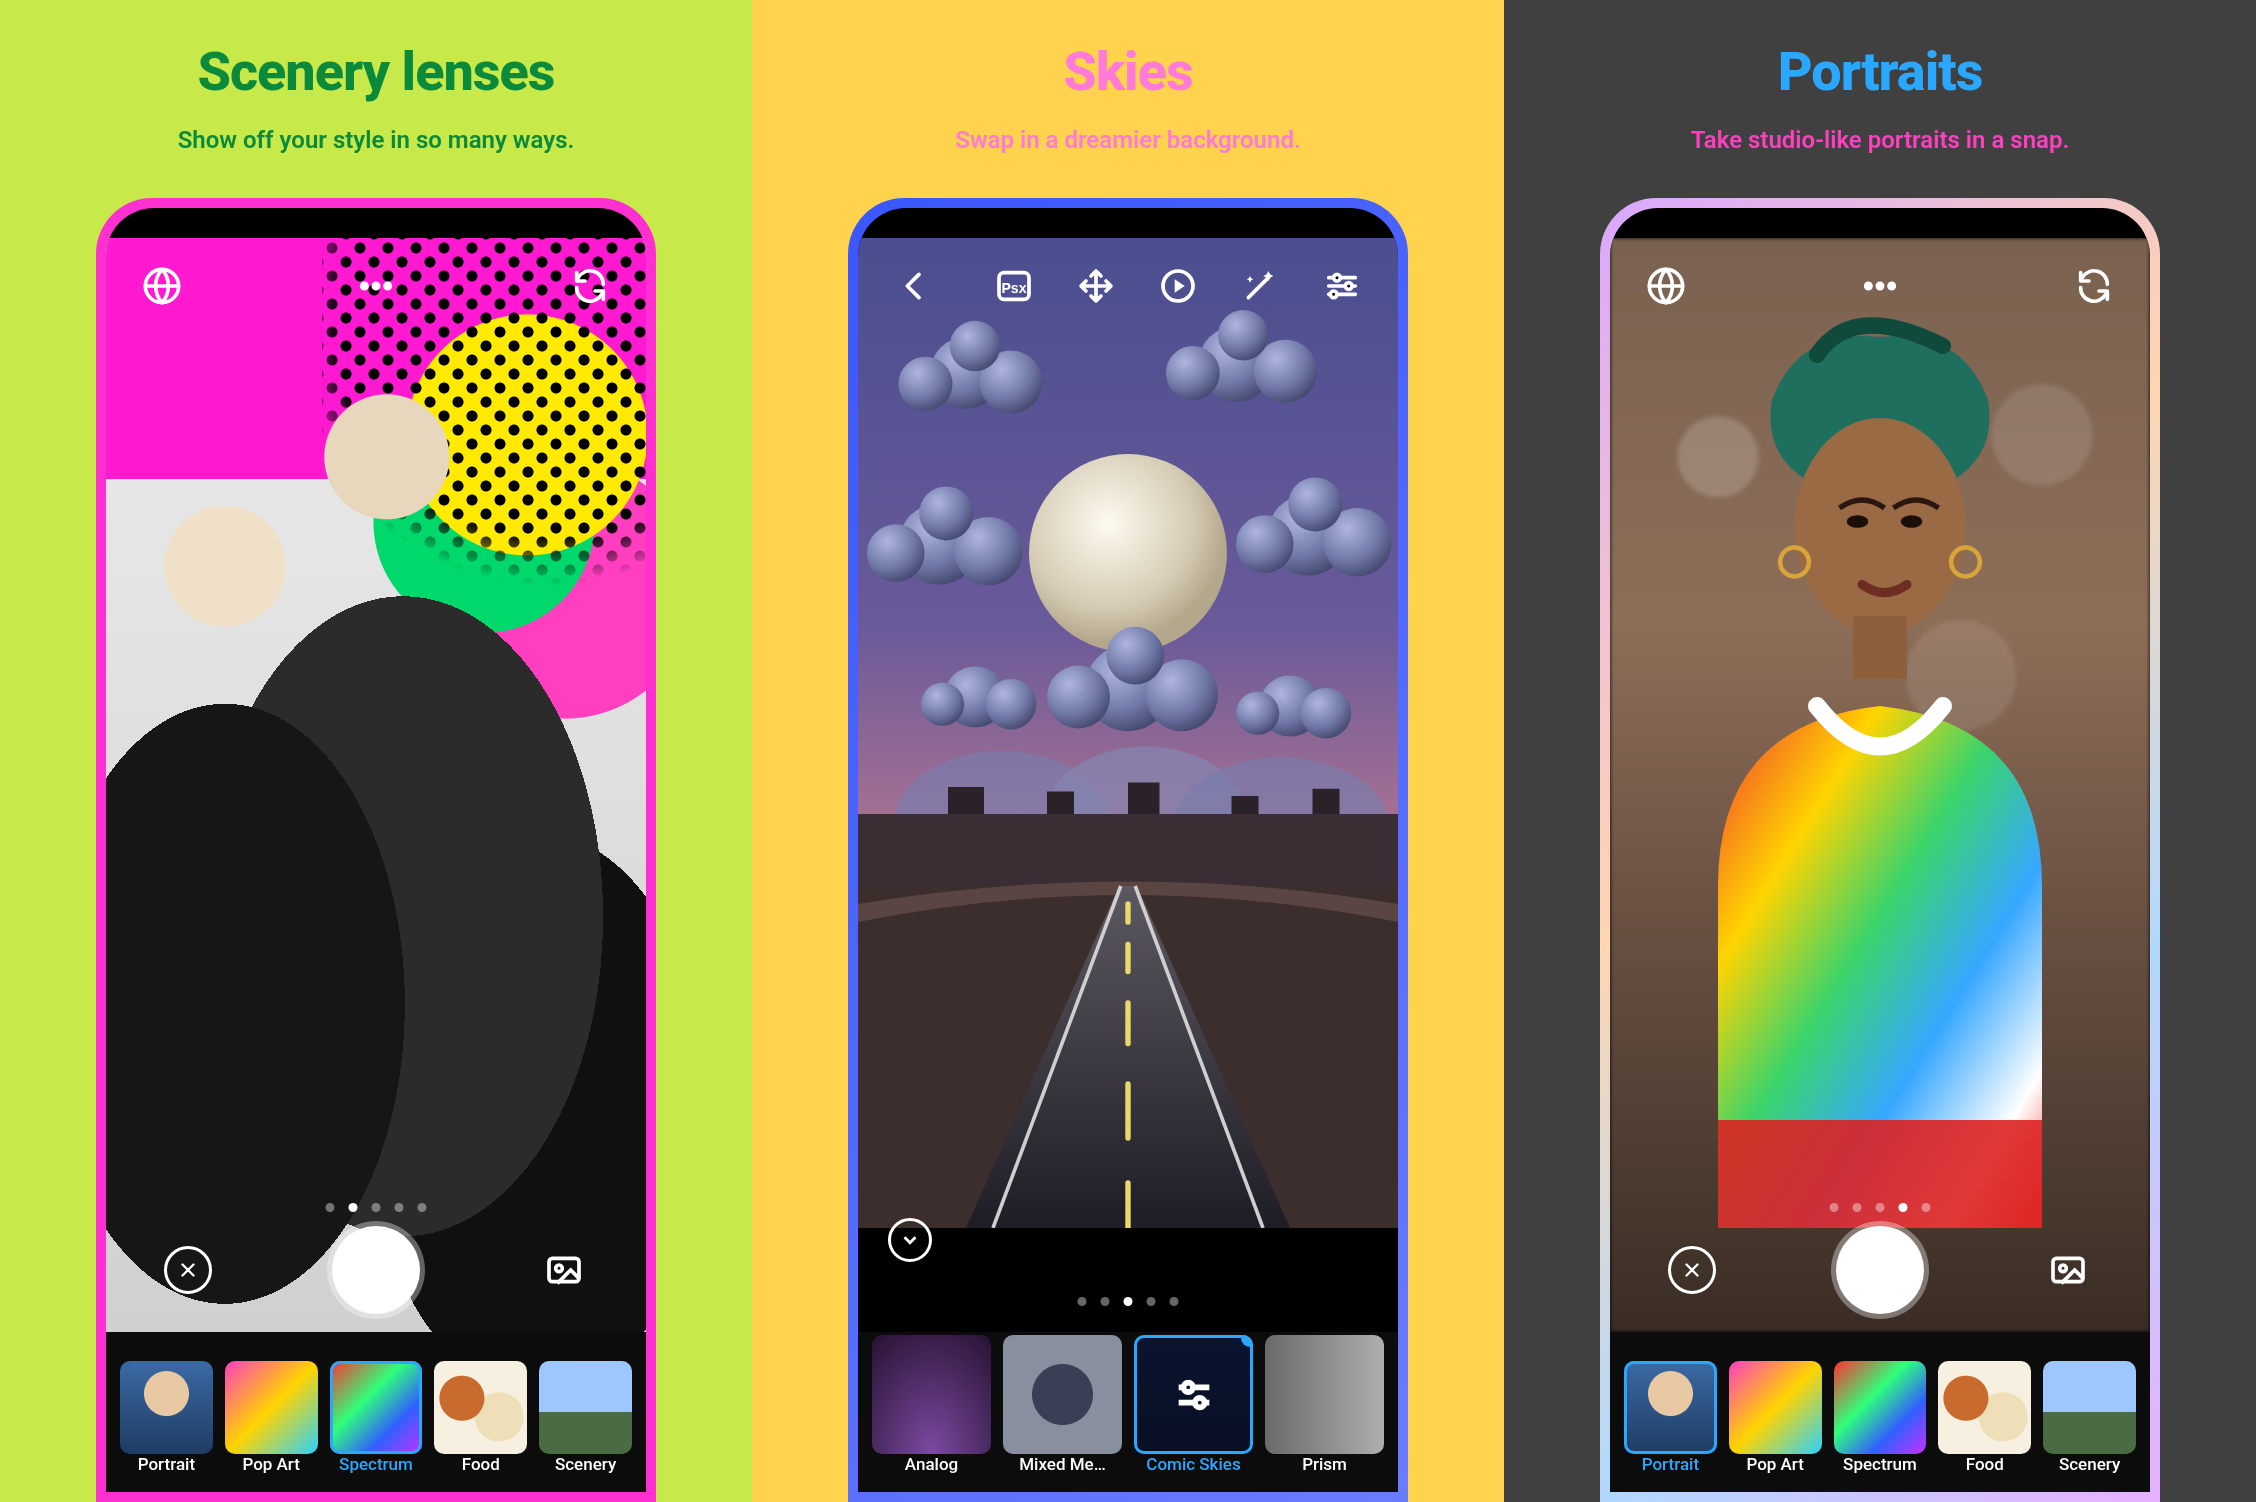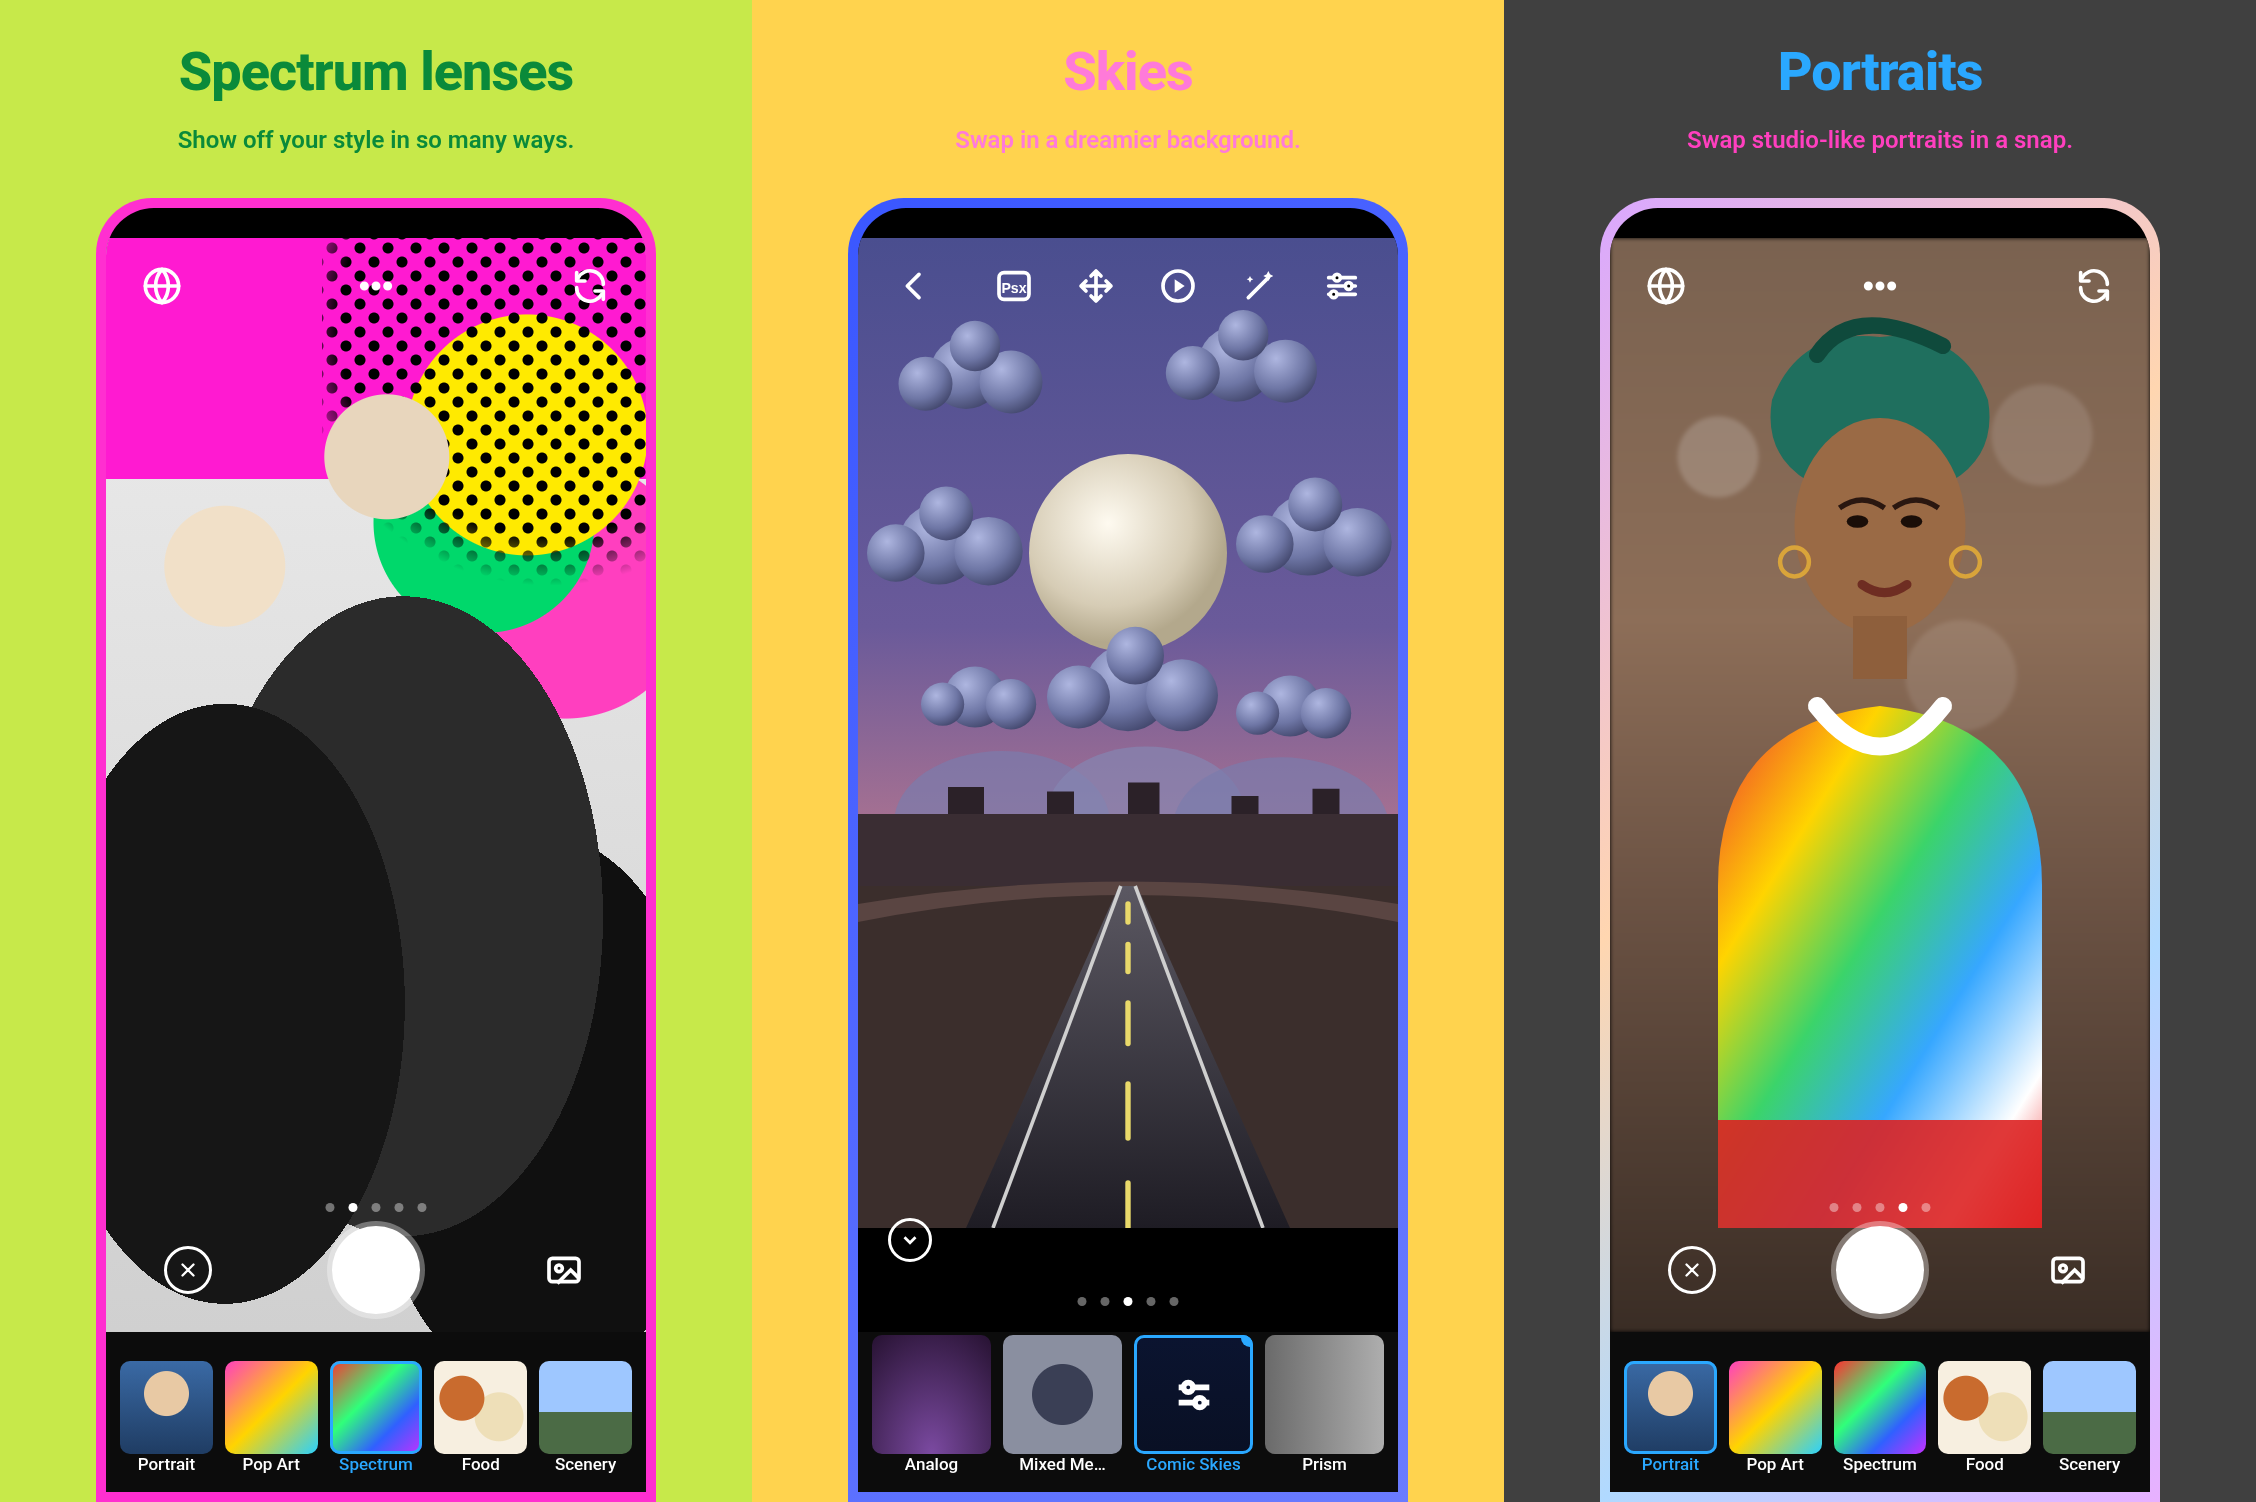--- a/index.html
+++ b/index.html
@@ -242,21 +242,21 @@
   .th-mixed    { background: radial-gradient(circle at 50% 50%,#3a3f55 0 30px,transparent 31px), #8a8fa0; }
   .th-comic    { background: linear-gradient(#0b1430,#091024); display:flex; align-items:center; justify-content:center; }
   .th-comic svg{ width:46px; height:46px; stroke:#fff; fill:none; stroke-width:3; }
   .th-echo     { background: linear-gradient(135deg,#ff6ed0,#6effe3); }
   .th-prism    { background: linear-gradient(90deg,#6a6a6a,#aeaeae); }
 </style>
 </head>
 <body>
 
 <div class="panel panel-0">
-  <div class="panel-title t0">Spectrum lenses</div>
+  <div class="panel-title t0">Scenery lenses</div>
   <div class="panel-sub t0">Show off your style in so many ways.</div>
 
   <div class="phone phone-0">
     <div class="screen">
       <div class="notch"></div>
 
       <div class="viewport">
         <div class="scene0">
           <div class="halftone"></div>
         </div>
@@ -515,21 +515,21 @@
           <div class="thumb th-prism"></div>
           <div class="chip-label">Prism</div>
         </div>
       </div>
     </div>
   </div>
 </div>
 
 <div class="panel panel-2">
   <div class="panel-title t2">Portraits</div>
-  <div class="panel-sub s2">Swap studio-like portraits in a snap.</div>
+  <div class="panel-sub s2">Take studio-like portraits in a snap.</div>
 
   <div class="phone phone-2">
     <div class="screen">
       <div class="notch"></div>
 
       <div class="viewport">
         <div class="scene2"></div>
         <svg class="figure2" viewBox="0 0 600 1100" preserveAspectRatio="xMidYMid slice">
           <defs>
             <linearGradient id="tiedye" x1="0" y1="0" x2="1" y2="1">

